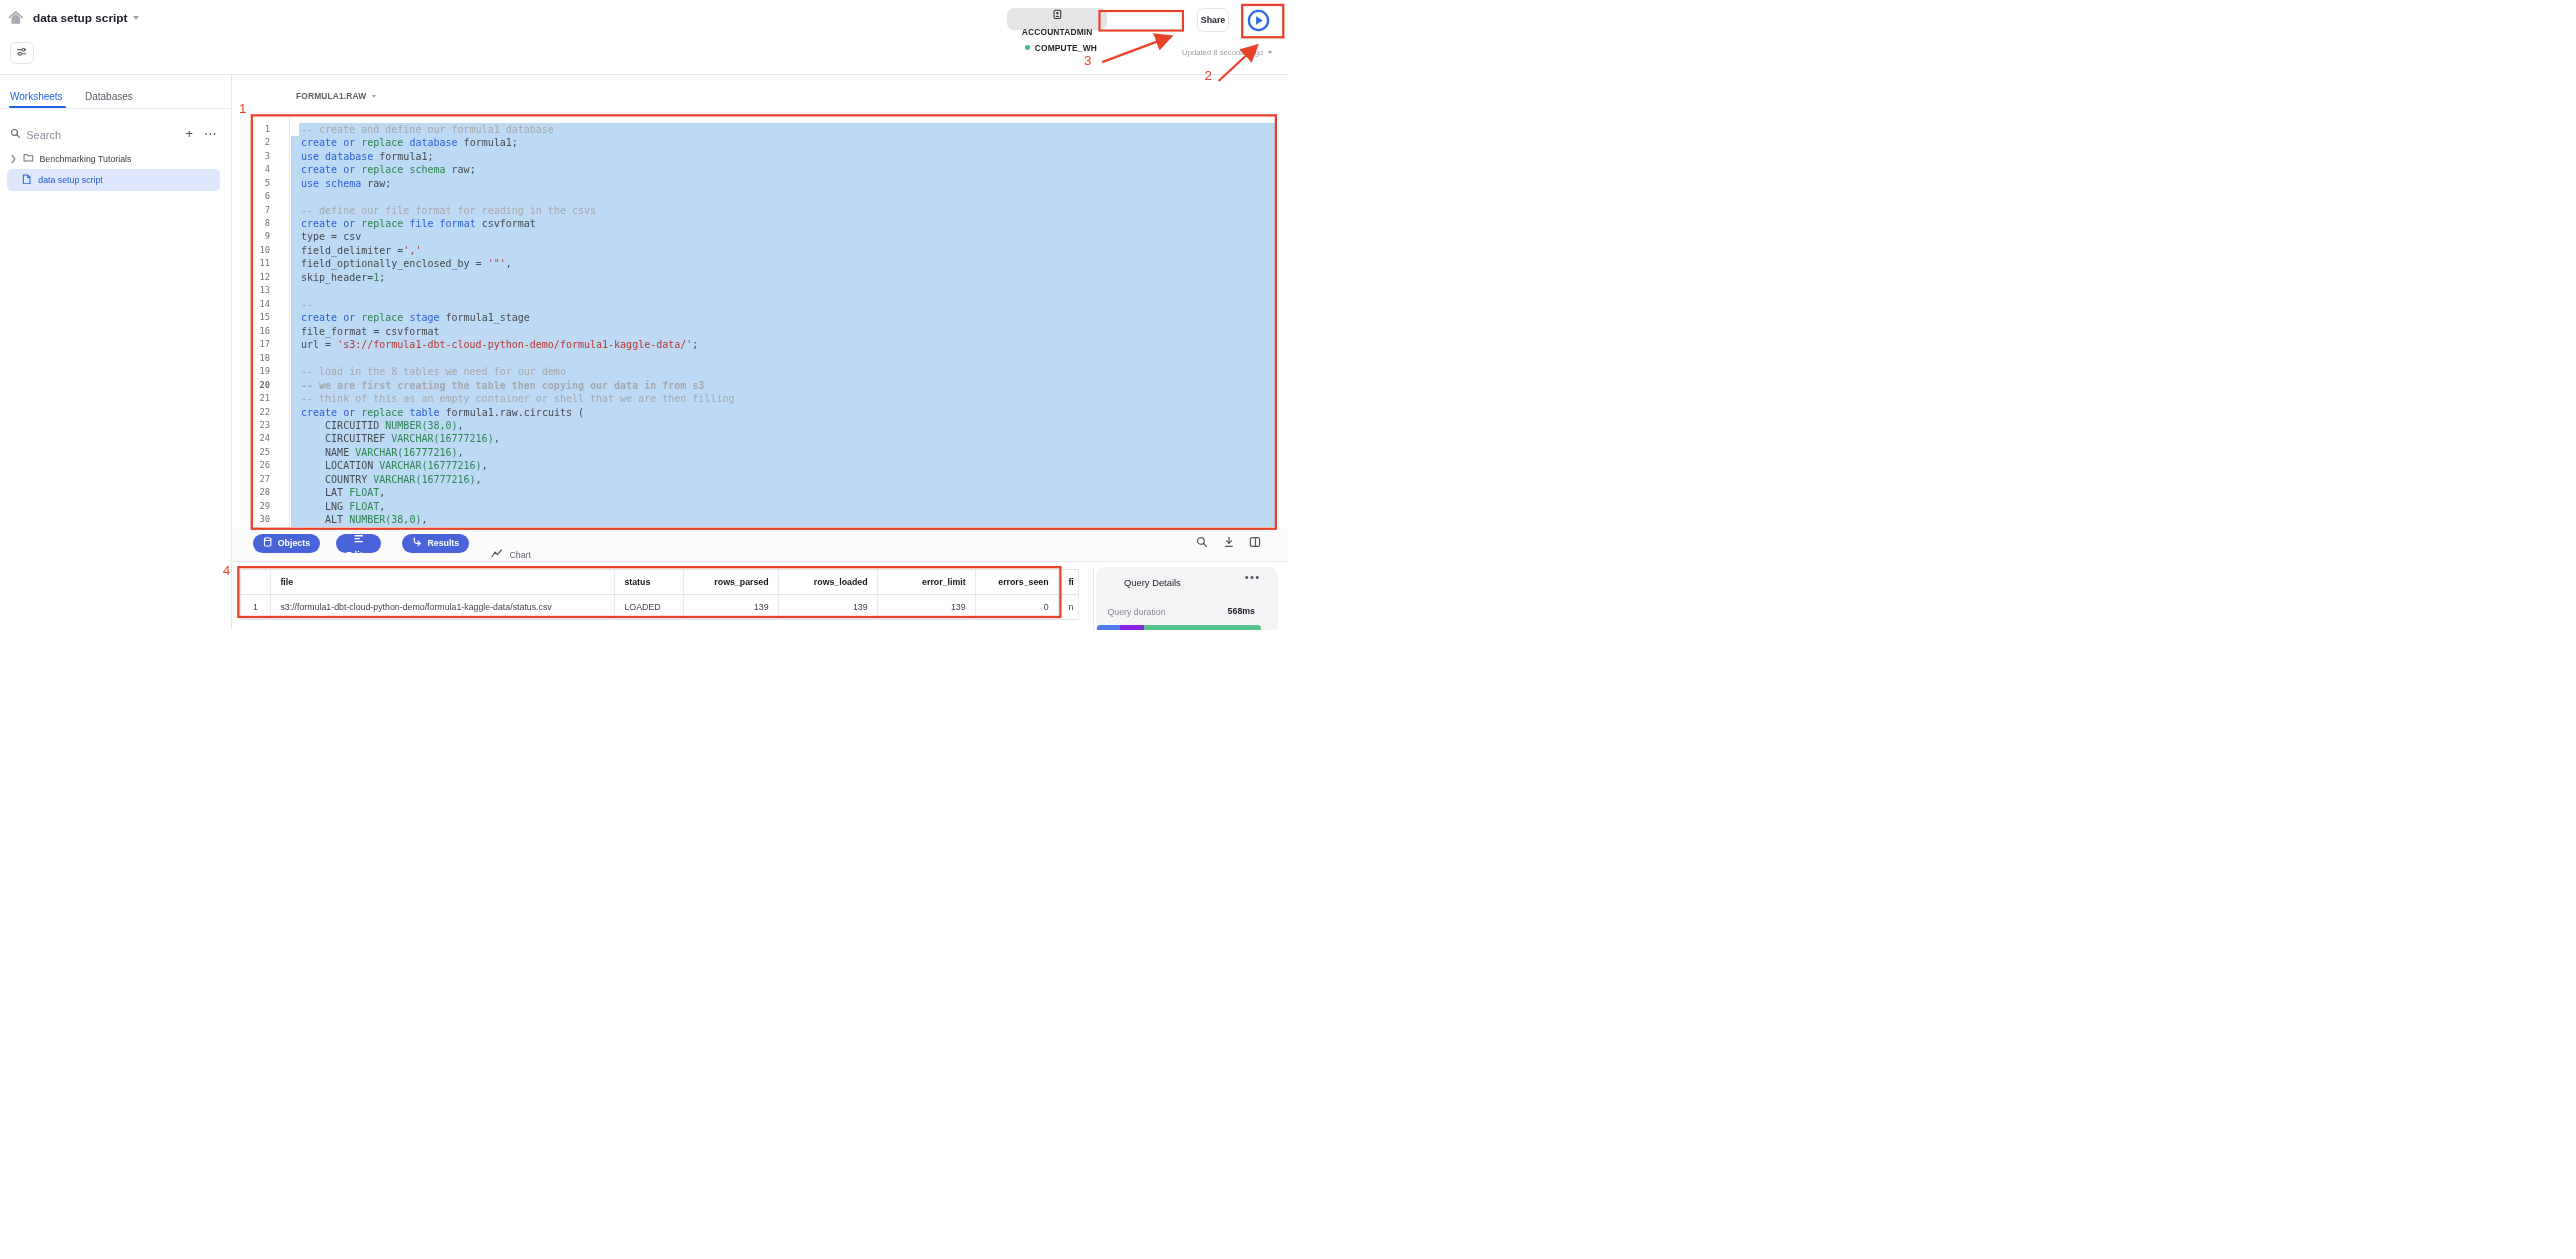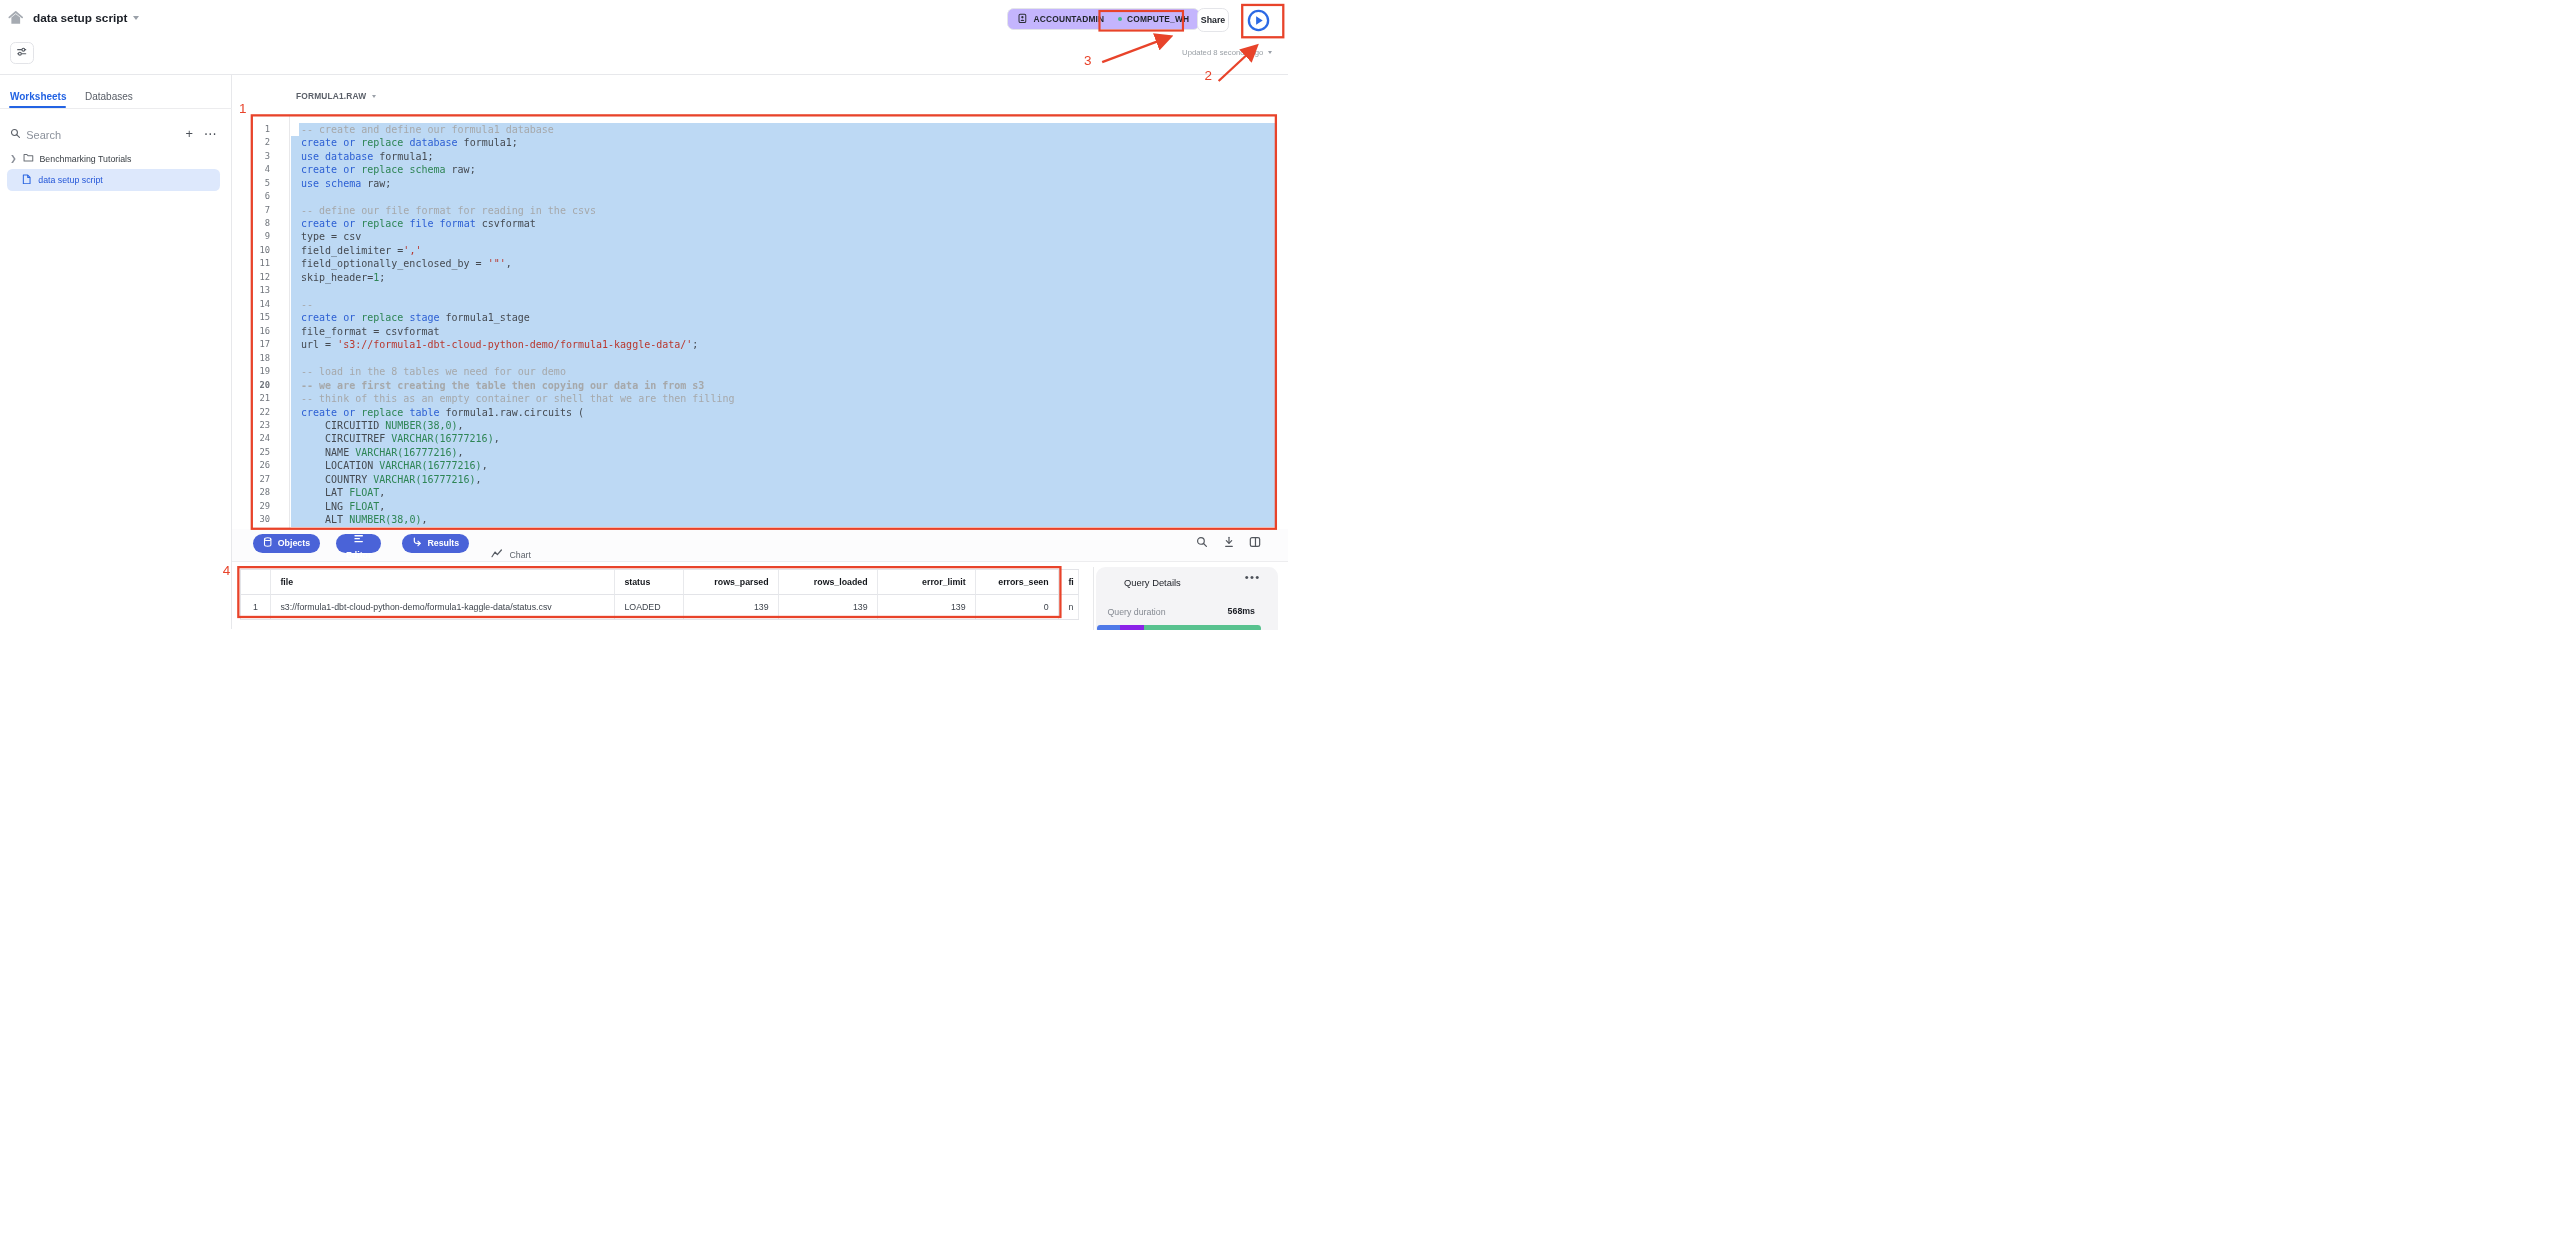--- a/index.html
+++ b/index.html
@@ -8,32 +8,32 @@
     position:relative; width:1288px; height:630px; overflow:hidden;
     font-family:"Liberation Sans","DejaVu Sans",sans-serif; color:#1c1f26; background:#fff;
   }
 
   
   #header { position:absolute; left:0; top:0; width:1288px; height:75px; background:#fff; border-bottom:0.7px solid #e7e8eb; }
   #home-btn { position:absolute; left:7.4px; top:9.4px; width:19px; height:19px; cursor:pointer; }
   #ws-title { position:absolute; left:33px; top:10.8px; font-size:11.8px; font-weight:700; color:#1b1f26; display:flex; align-items:center; gap:6px; }
   .caret-down { width:0; height:0; border-left:3.4px solid transparent; border-right:3.4px solid transparent; border-top:4px solid #9aa0a8; display:inline-block; }
   #filter-btn { position:absolute; left:10px; top:42px; width:24px; height:21.5px; border:0.7px solid #e3e4e8; border-radius:5.4px; background:#fff; display:flex; align-items:center; justify-content:center; }
-  #context-pill { position:absolute; left:1007px; top:8px; height:22px; border:0.7px solid #e4e5e9; border-radius:6.7px; background:#c4b5fd; display:flex; align-items:center; padding:0 9.4px; gap:5.4px; font-size:8.4px; font-weight:600; letter-spacing:.02em; color:#22262d; }
+  #context-pill { position:absolute; left:1007px; top:8px; height:22px; border:0.7px solid #e4e5e9; border-radius:6.7px; background:#e5e5e5; display:flex; align-items:center; padding:0 9.4px; gap:5.4px; font-size:8.4px; font-weight:600; letter-spacing:.02em; color:#22262d;flex-direction:column; }
   #wh-chip { display:flex; align-items:center; gap:4.7px; margin-left:8px; }
   .green-dot { width:4.7px; height:4.7px; border-radius:50%; background:#3dbd8a; display:inline-block; }
   #share-btn { position:absolute; left:1197px; top:8px; width:32px; height:24px; border:0.7px solid #e4e5e9; border-radius:6.7px; background:#fff; font-size:8.8px; font-weight:600; color:#22262d; display:flex; align-items:center; justify-content:center; }
   #run-btn { position:absolute; left:1247px; top:8.8px; width:23px; height:23px; }
   #updated-row { position:absolute; right:16px; top:48px; display:flex; align-items:center; gap:4.7px; font-size:7.7px; color:#9aa0a6; }
   .caret-down.sm { border-left-width:2.7px; border-right-width:2.7px; border-top-width:3.4px; }
 
   
   #sidebar { position:absolute; left:0; top:75px; width:232px; height:554px; background:#fff; border-right:0.7px solid #e7e8eb; }
   .side-tab { position:absolute; top:15.5px; font-size:10px; cursor:pointer; }
-  #tab-worksheets { left:10px; font-weight:700; color:#2363e3; }
+  #tab-worksheets { left:10px; font-weight:400; color:#2363e3; }
   #tab-databases { left:85px; font-weight:500; color:#585d66; }
   #tab-underline { position:absolute; left:8.8px; top:31px; width:57px; height:2px; background:#2363e3; border-radius:1.3px; }
   #tabs-divider { position:absolute; left:0; top:33px; width:232px; height:0.7px; background:#ececee; }
   #search-row { position:absolute; left:10px; top:51px; width:212px; height:17.5px; display:flex; align-items:center; }
   #search-label { margin-left:5.4px; font-size:11px; color:#8b919b; flex:1; }
   .side-action { font-size:12.8px; color:#4b5058; padding:0 5.4px; cursor:pointer; line-height:1; }
   #folder-row { position:absolute; left:0px; top:74px; width:232px; height:19px; display:flex; align-items:center; padding-left:10px; gap:6px; font-size:8.8px; color:#3b4046; }
   #chev { color:#8a8f98; font-size:8px; }
   #selected-row { position:absolute; left:6.7px; top:94px; width:213px; height:22px; background:#dde8fc; border-radius:5.4px; display:flex; align-items:center; padding-left:15.5px; gap:6.7px; font-size:8.8px; font-weight:500; color:#2356d8; }
 

